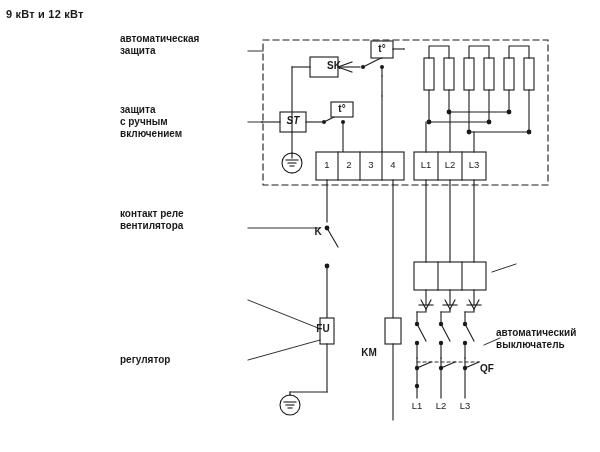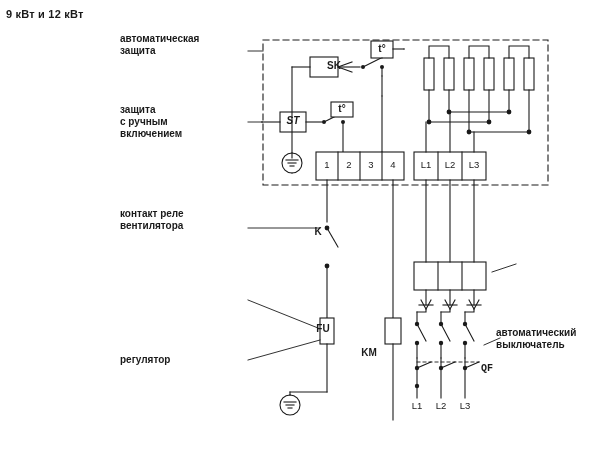--- a/index.html
+++ b/index.html
@@ -259,21 +259,21 @@
   <div class="lbl left" style="left:496px; top:327px; width:104px;">автоматический
 выключатель</div>
 
   <div class="boxlbl" style="left:310px; top:60px; width:48px;">SK</div>
   <div class="boxlbl" style="left:280px; top:115px; width:26px;font-style:italic;">ST</div>
   <div class="boxlbl" style="left:371px; top:43px; width:22px;">t°</div>
   <div class="boxlbl" style="left:331px; top:103px; width:22px;">t°</div>
   <div class="boxlbl" style="left:311px; top:226px; width:14px;">K</div>
   <div class="boxlbl" style="left:284px; top:323px; width:22px;margin-left:28px;">FU</div>
   <div class="boxlbl" style="left:356px; top:323px; width:26px;margin-top:24px;">KM</div>
-  <div class="boxlbl" style="left:476px; top:363px; width:22px;font-family:Liberation Mono, monospace;">QF</div>
+  <div class="boxlbl" style="left:476px; top:363px; width:22px;">QF</div>
 
   <div class="termlbl" style="left:316px; top:159px; width:22px;">1</div>
   <div class="termlbl" style="left:338px; top:159px; width:22px;">2</div>
   <div class="termlbl" style="left:360px; top:159px; width:22px;">3</div>
   <div class="termlbl" style="left:382px; top:159px; width:22px;">4</div>
 
   <div class="termlbl" style="left:414px; top:159px; width:24px;">L1</div>
   <div class="termlbl" style="left:438px; top:159px; width:24px;">L2</div>
   <div class="termlbl" style="left:462px; top:159px; width:24px;">L3</div>
 

